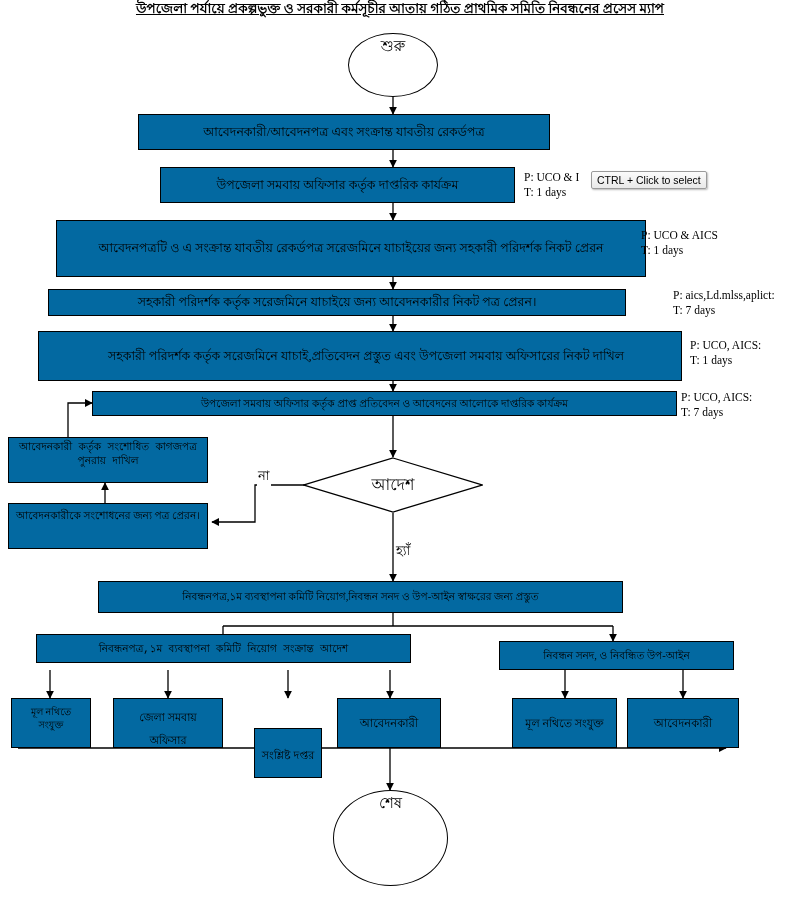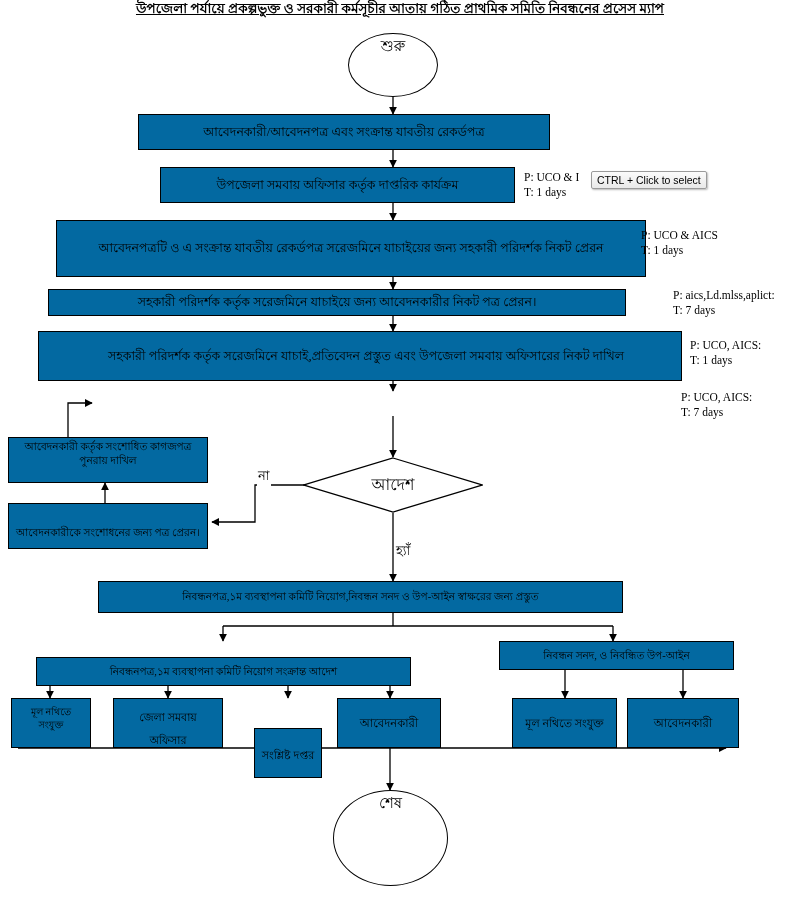--- a/index.html
+++ b/index.html
@@ -213,47 +213,50 @@
   </div>
 
   <div class="node" style="left:38px; top:331px; width:644px; height:50px;padding-left:18px;">
     <span>সহকারী পরিদর্শক কর্তৃক সরেজমিনে যাচাই,প্রতিবেদন প্রস্তুত এবং উপজেলা সমবায় অফিসারের নিকট দাখিল</span>
   </div>
   <div class="annot" style="left:690px; top:338px;">
     <div>P: UCO, AICS:</div>
     <div>T: 1 days</div>
   </div>
 
+  <div class="node small" style="left:92px; top:391px; width:585px; height:25px;">
+    <span>উপজেলা সমবায় অফিসার কর্তৃক প্রাপ্ত প্রতিবেদন ও আবেদনের আলোকে দাপ্তরিক কার্যক্রম</span>
+  </div>
   <div class="annot" style="left:681px; top:390px;">
     <div>P: UCO, AICS:</div>
     <div>T: 7 days</div>
   </div>
 
-  <div class="node small" style="left:8px; top:437px; width:200px; height:46px; display:block; ">
+  <div class="node small" style="left:8px; top:437px; width:200px; height:46px; display:block; font-family:Liberation Mono, monospace;">
     <span>আবেদনকারী কর্তৃক সংশোধিত কাগজপত্র পুনরায় দাখিল</span>
   </div>
 
-  <div class="node small" style="left:8px; top:503px; width:200px; height:46px; display:block; padding-top:22px;">
+  <div class="node small" style="left:8px; top:503px; width:200px; height:46px; display:block; padding-top:5px;">
     <span>আবেদনকারীকে সংশোধনের জন্য পত্র প্রেরন।</span>
   </div>
 
   <div class="diamond-wrap" style="left:303px; top:457px; width:180px; height:56px;">
     <svg width="180" height="56" viewBox="0 0 180 56">
       <polygon points="90,1 179,28 90,55 1,28" fill="#fff" stroke="#000" stroke-width="1.3"></polygon>
     </svg>
     <div class="diamond-label">আদেশ</div>
   </div>
   <div class="edge-label" style="left:257px; top:466px;">না</div>
   <div class="edge-label" style="left:395px; top:541px;">হ্যাঁ</div>
 
   <div class="node small" style="left:98px; top:581px; width:525px; height:32px;">
     <span>নিবন্ধনপত্র,১ম ব্যবস্থাপনা কমিটি নিয়োগ,নিবন্ধন সনদ ও উপ-আইন স্বাক্ষরের জন্য প্রস্তুত</span>
   </div>
 
-  <div class="node small" style="left:36px; top:657px; width:375px; height:29px;">
+  <div class="node small" style="left:36px; top:634px; width:375px; height:29px;font-family:Liberation Mono, monospace;">
     <span>নিবন্ধনপত্র,১ম ব্যবস্থাপনা কমিটি নিয়োগ সংক্রান্ত আদেশ</span>
   </div>
 
   <div class="node small" style="left:499px; top:641px; width:235px; height:29px;">
     <span>নিবন্ধন সনদ,  ও নিবন্ধিত উপ-আইন</span>
   </div>
 
   <div class="node tiny" style="left:11px; top:698px; width:80px; height:50px; display:block; padding-top:7px;">
     <span>মূল নথিতে সংযুক্ত</span>
   </div>

